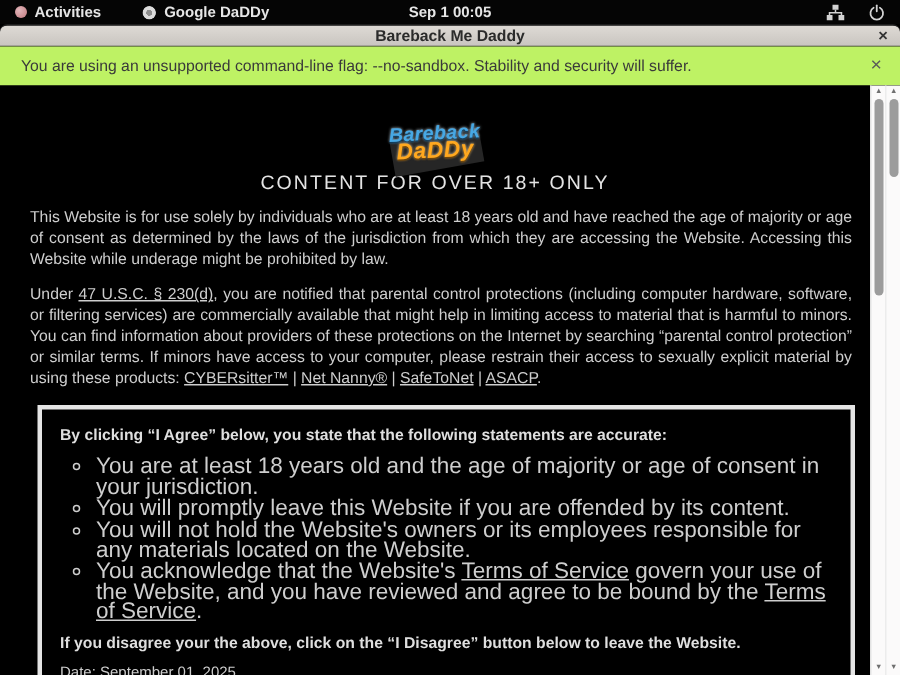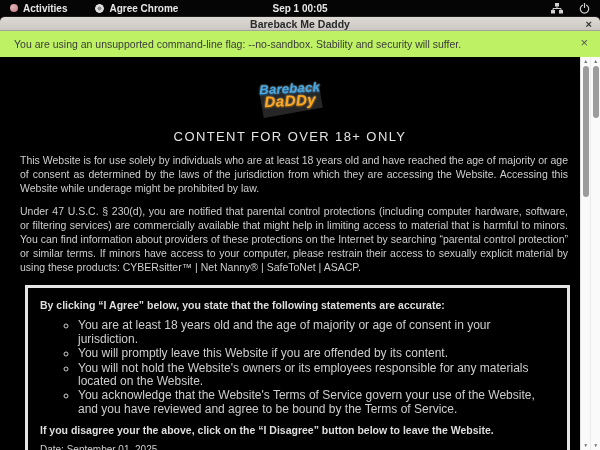--- a/index.html
+++ b/index.html
@@ -54,31 +54,31 @@
     transform:rotate(-3deg); }
   .logo-shadowbox { position:absolute; left:16px; top:9px; width:60px; height:23px;
     background:#262626; transform:rotate(-7deg); }
   .logo-l1 { position:relative; display:block; color:#47a8e4; font-size:13px;
     font-weight:bold; font-style:italic; letter-spacing:.3px;
     text-shadow:0 1px 1px #083a5e, 0 0 2px #d8eefc; }
   .logo-l2 { position:relative; display:block; color:#ffa81f; font-size:15px;
     font-weight:bold; font-style:italic; margin-top:-4px; letter-spacing:.5px;
     text-shadow:0 1px 1px #6e4100, 0 0 2px #ffe3ae; }
 
-  .heading { margin-top:20px; text-align:center; color:#e4e4e4; font-size:13px;
+  .heading { margin-top:5px; text-align:center; color:#e4e4e4; font-size:13px;
     font-weight:500; letter-spacing:1.4px; }
 
   .para { margin:10px 12px 0 20px; font-size:10.5px; line-height:13.8px;
     text-align:justify; }
-  .link { color:#cecece; cursor:pointer; }
+  .link { color:#cecece; text-decoration:underline; cursor:pointer; }
 
   .box { margin:11px 10px 0 25px; border:3px solid #e5e5e5; padding:9px 12px 9px; }
   .box-intro { font-weight:bold; color:#dfdfdf; font-size:10.5px; margin:2px 0 8px; }
   .box ul { list-style:circle; padding-left:24px; margin-bottom:8px; }
-  .box li { font-size:12px; line-height:13.4px; margin:1px 14px; }
+  .box li { font-size:15px; line-height:13.4px; margin:1px 0; }
   .box-note { font-weight:bold; color:#dfdfdf; font-size:10.5px; margin:8px 0; }
   .box-date { font-size:10px; margin-top:7px; }
 
   
   .scroll-strip { position:absolute; right:0; top:0; bottom:0; width:20px;
     background:#fbfafa; border-left:1px solid #e3e3e3; display:flex; }
   .sb { position:relative; width:10px; height:100%; }
   .sb + .sb { border-left:1px solid #ececec; }
   .sb-arrow { position:absolute; left:0; width:100%; text-align:center;
     font-size:5px; line-height:7px; color:#6f6f6f; }
@@ -94,21 +94,21 @@
 <div class="screen">
 
   <div class="topbar">
     <div class="tb-left">
       <div class="tb-item">
         <span class="dot-icon"></span>
         <span>Activities</span>
       </div>
       <div class="tb-item">
         <span class="chrome-icon"></span>
-        <span>Agree Chrome</span>
+        <span>Google DaDDy</span>
       </div>
     </div>
     <div class="tb-clock">Sep 1  00:05</div>
     <div class="tb-right">
       <span>
         <svg width="12" height="11" viewBox="0 0 12 11">
           <rect x="4" y="0" width="4" height="3.5" fill="#d2d2d2"></rect>
           <rect x="0" y="7" width="4" height="3.5" fill="#d2d2d2"></rect>
           <rect x="8" y="7" width="4" height="3.5" fill="#d2d2d2"></rect>
           <path d="M6 3.5 V5.5 M2 7 V5.5 H10 V7" stroke="#d2d2d2" stroke-width="1" fill="none"></path>

